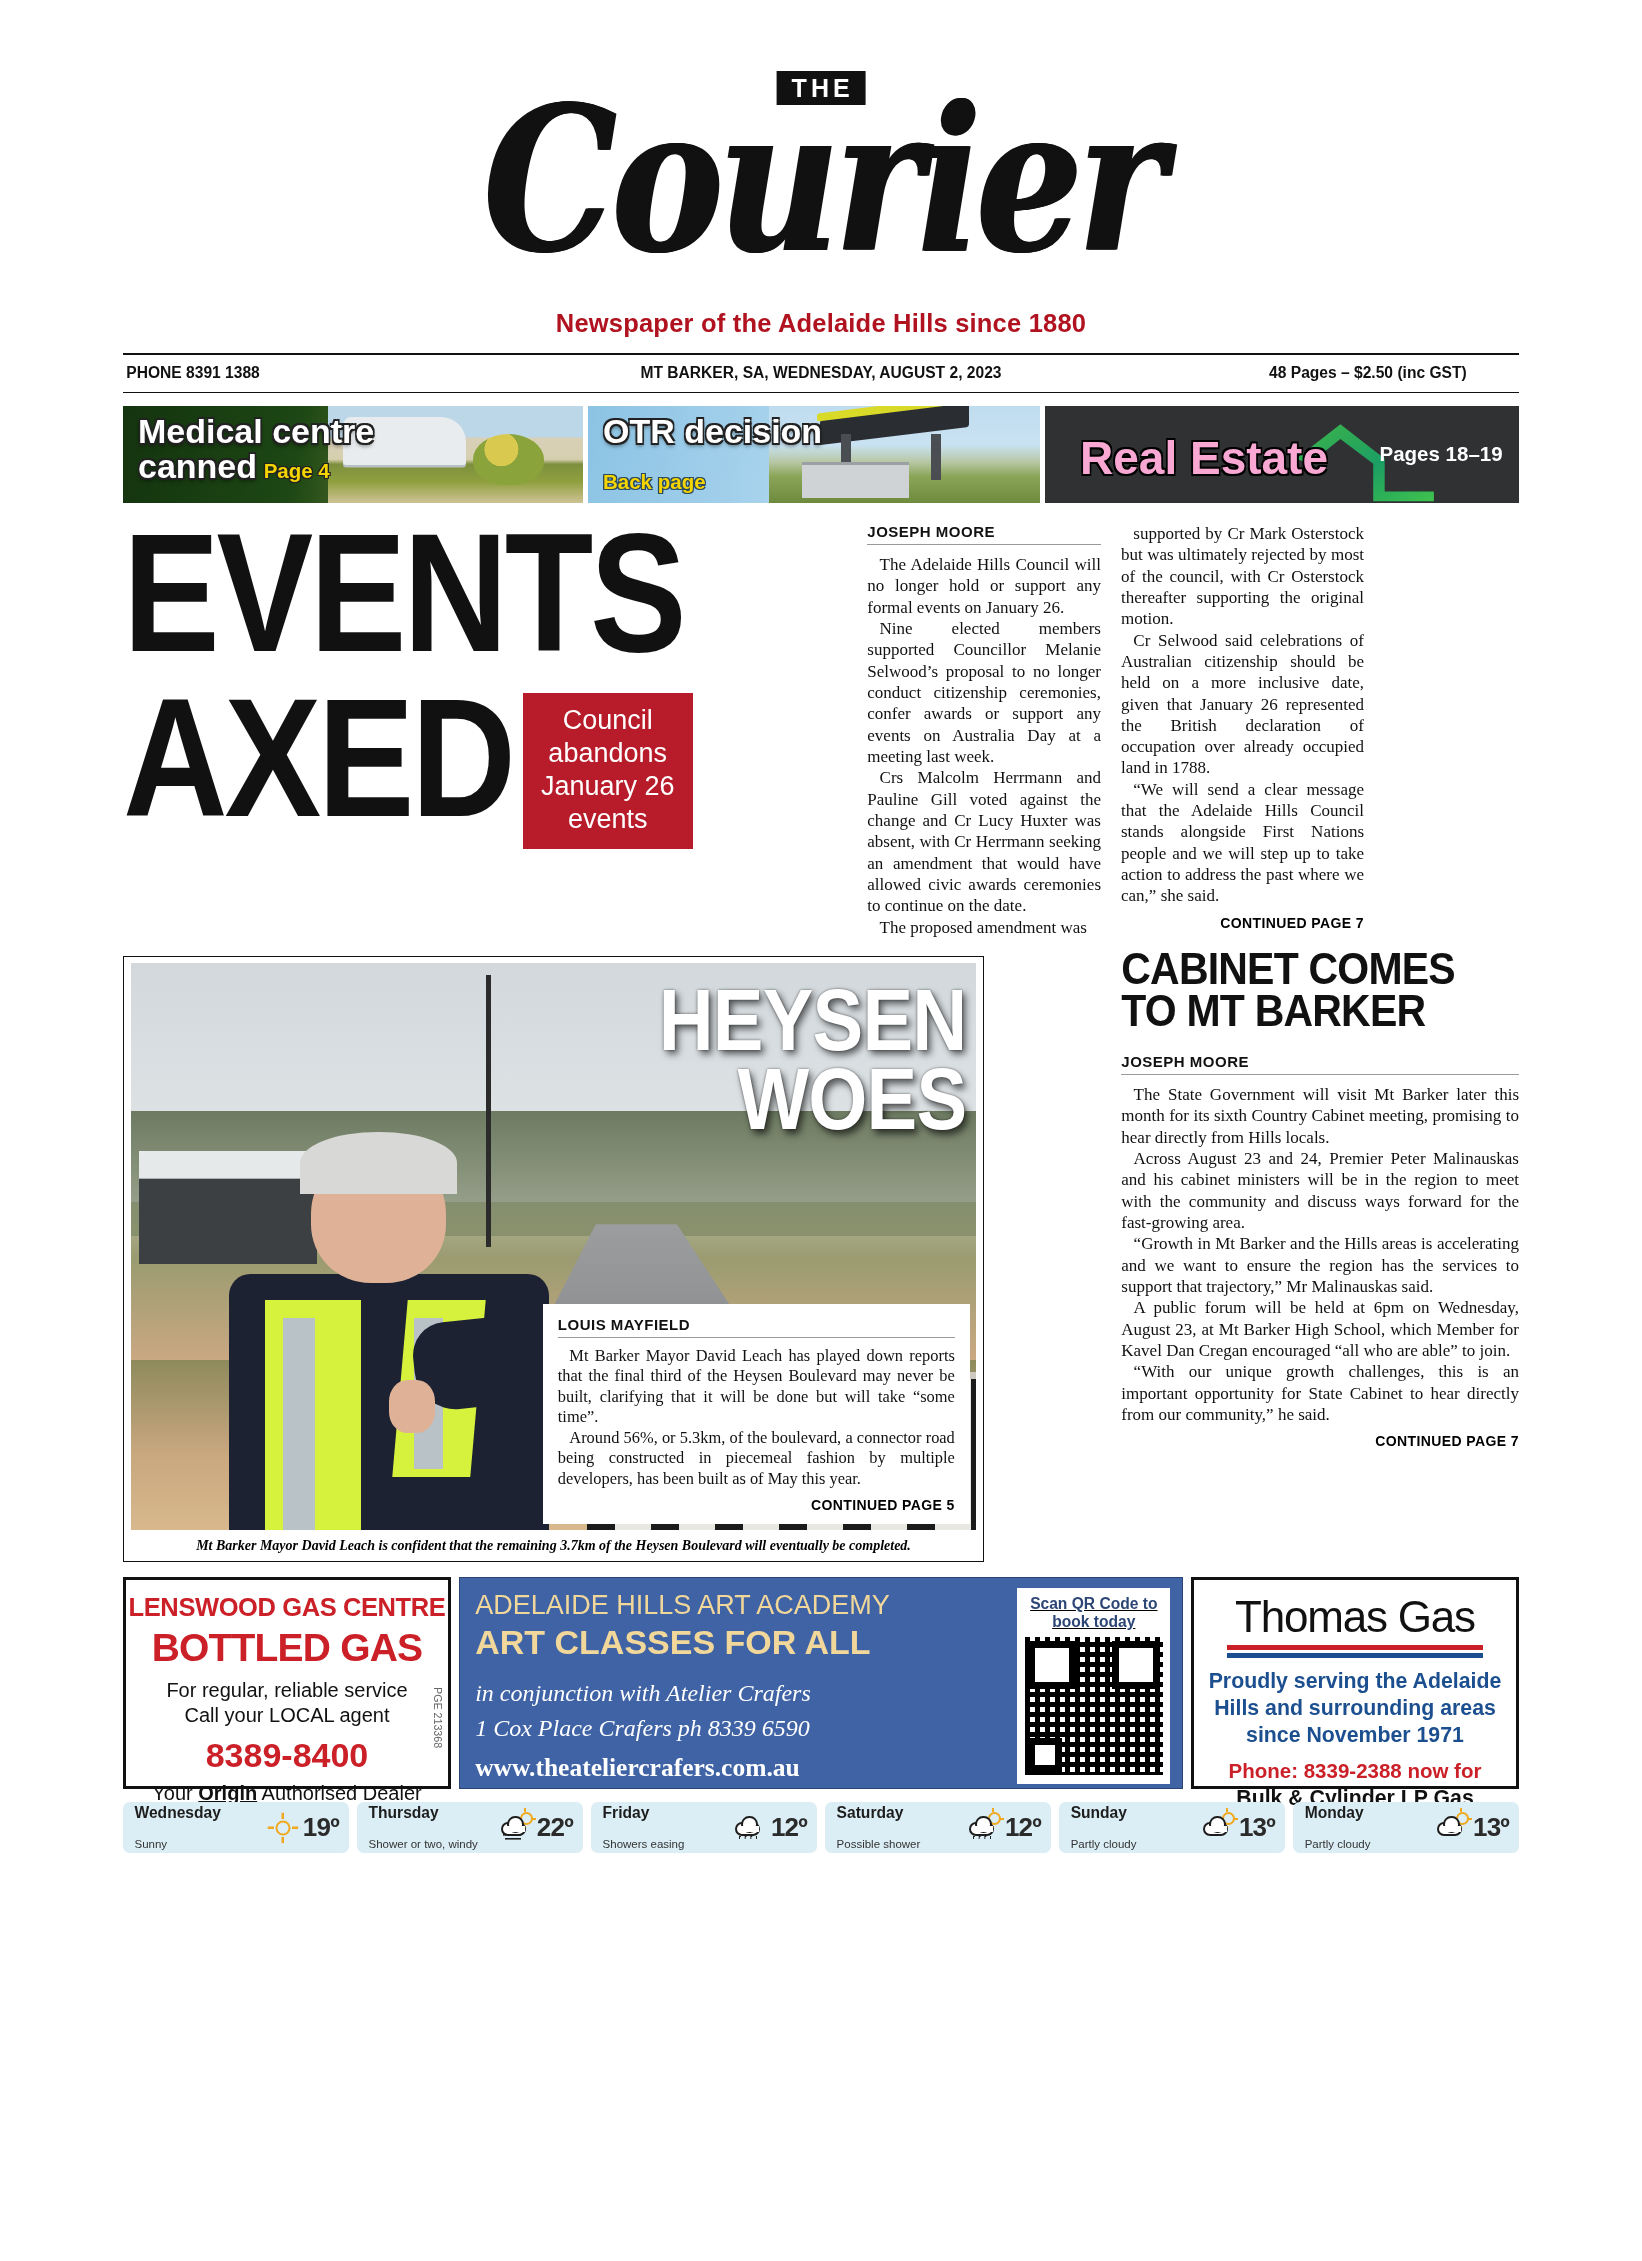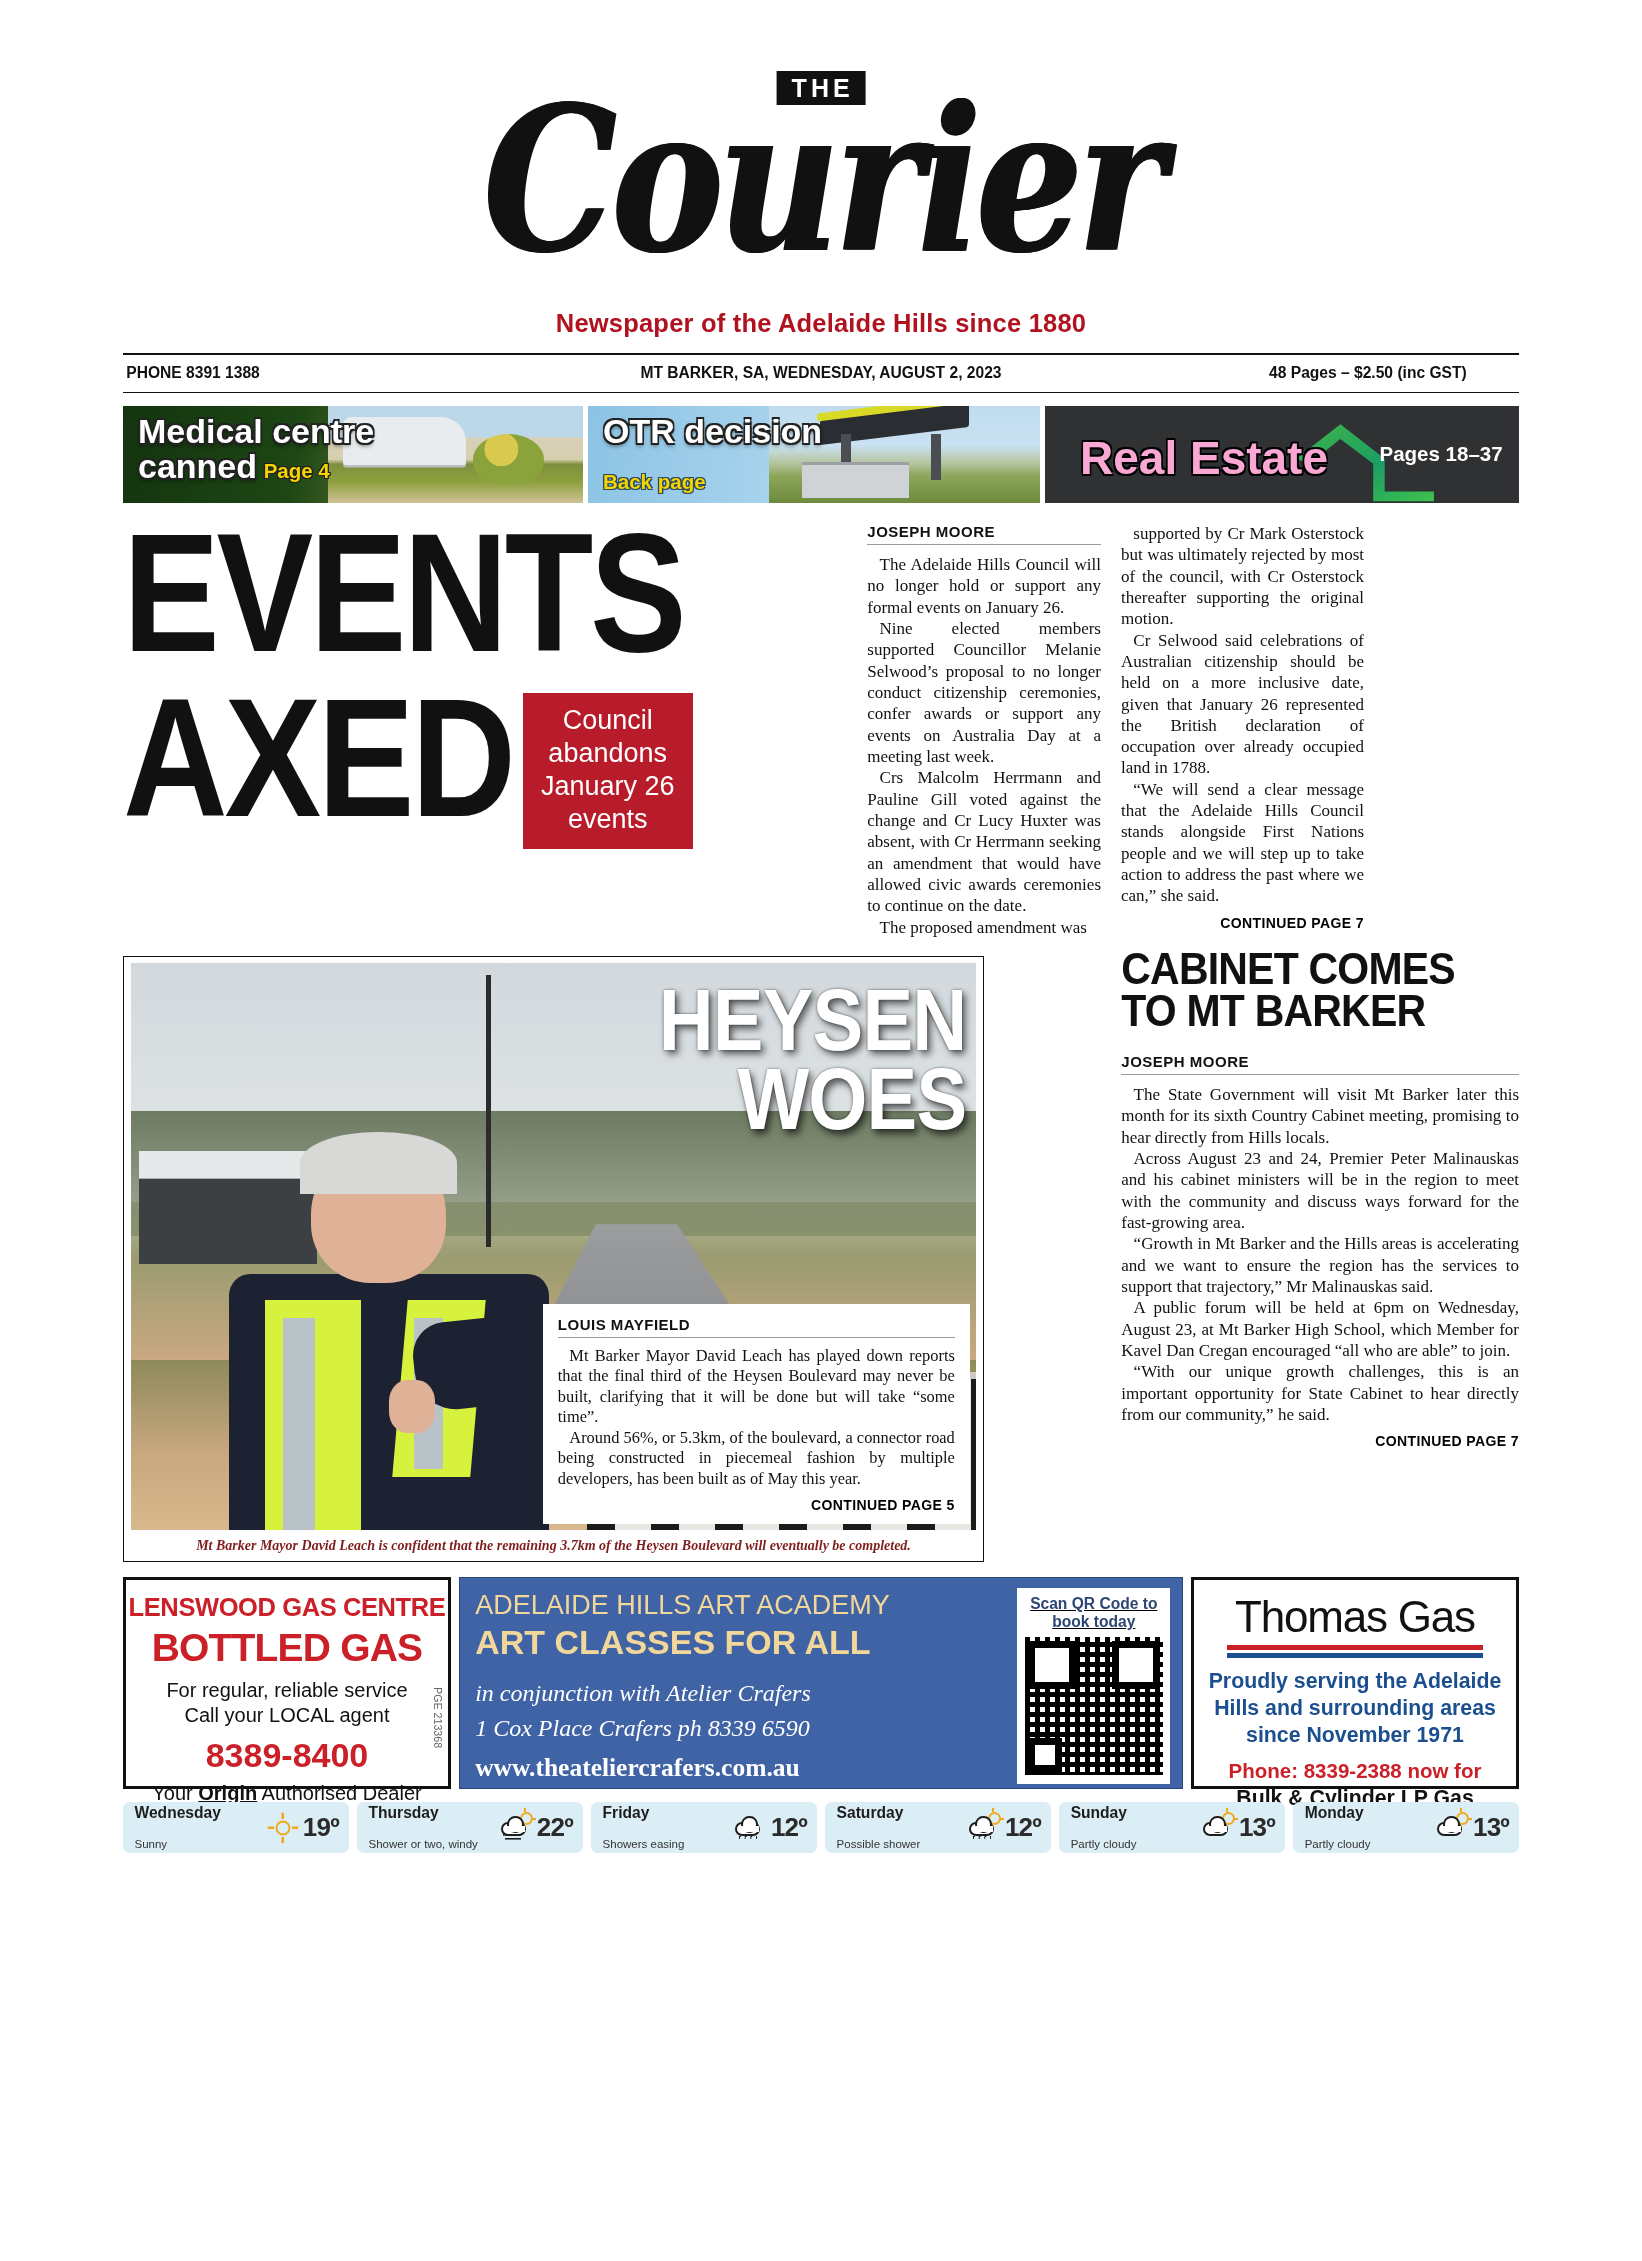--- a/index.html
+++ b/index.html
@@ -228,21 +228,21 @@
     position: absolute; right: 6.6px; bottom: 6.6px; z-index: 6;
     width: 427px; background: #fff; padding: 12.3px 15px 10.7px 15px;
   }
   .photo-textbox .byline { margin-bottom: 7.4px; }
   .photo-textbox p {
     font-family: "Liberation Serif", serif;
     font-size: 16.4px; line-height: 1.25; text-align: justify; text-indent: 11.5px; color:#111;
   }
   .photo-caption {
     font-family: "Liberation Serif", serif; font-style: italic; font-weight: bold;
-    font-size: 14px; text-align: center; color: #7f1d1d;
+    font-size: 14px; text-align: center; color: #000000;
     padding: 7.4px 0 7.4px 0;
   }
 
   
   .ads { display: flex; margin: 15px 123px 0 123px; gap: 8.2px; height: 212px; }
   .ad { position: relative; }
   .ad-1 { flex: 0 0 328px; border: 3.3px solid #111; background:#fff; text-align:center; padding-top: 13px; }
   .ad-1 .a1-title { font-family:"Liberation Sans",sans-serif; font-weight:bold; color:#cc2028; font-size: 25.5px; letter-spacing:-0.4px;}
   .ad-1 .a1-big   { font-family:"Liberation Sans",sans-serif; font-weight:bold; color:#cc2028; font-size: 39px; margin-top: 3.3px; letter-spacing:-0.8px;}
   .ad-1 .a1-line  { font-family:"Liberation Sans",sans-serif; font-size: 20px; color:#111; margin-top: 8.2px; line-height:1.25;}
@@ -363,21 +363,21 @@
             <linearGradient id="hg" x1="0" y1="0" x2="1" y2="1">
               <stop offset="0%" stop-color="#3fb54a"></stop>
               <stop offset="55%" stop-color="#1b9e63"></stop>
               <stop offset="100%" stop-color="#3fc24d"></stop>
             </linearGradient>
           </defs>
           <path d="M6 46 L60 4 L114 46 L114 86 L174 86 L174 98 L100 98 L100 52 L60 22 L22 52 Z" fill="url(#hg)"></path>
         </svg>
       </span>
       <div class="re-word">Real Estate</div>
-      <div class="re-pages">Pages 18–37</div>
+      <div class="re-pages">Pages 18–19</div>
     </div>
 
   </div>
 
   <div class="main">
 
     <div class="col-left">
       <div class="lead-head">EVENTS</div>
       <div class="lead-line2-wrap">
         <div class="lead-head">AXED</div>

